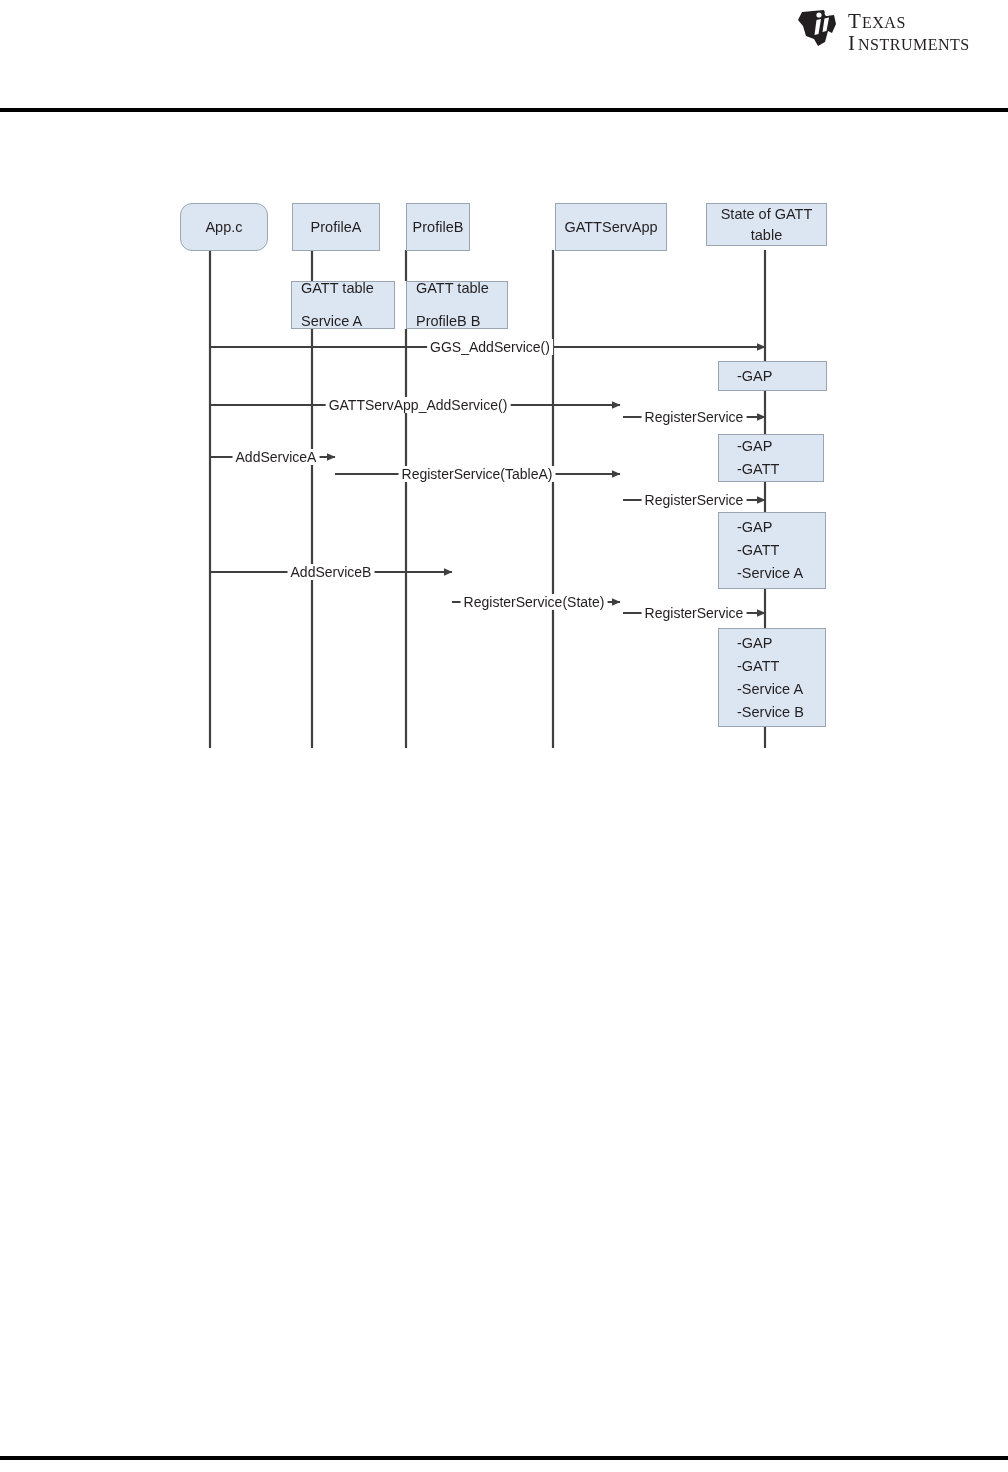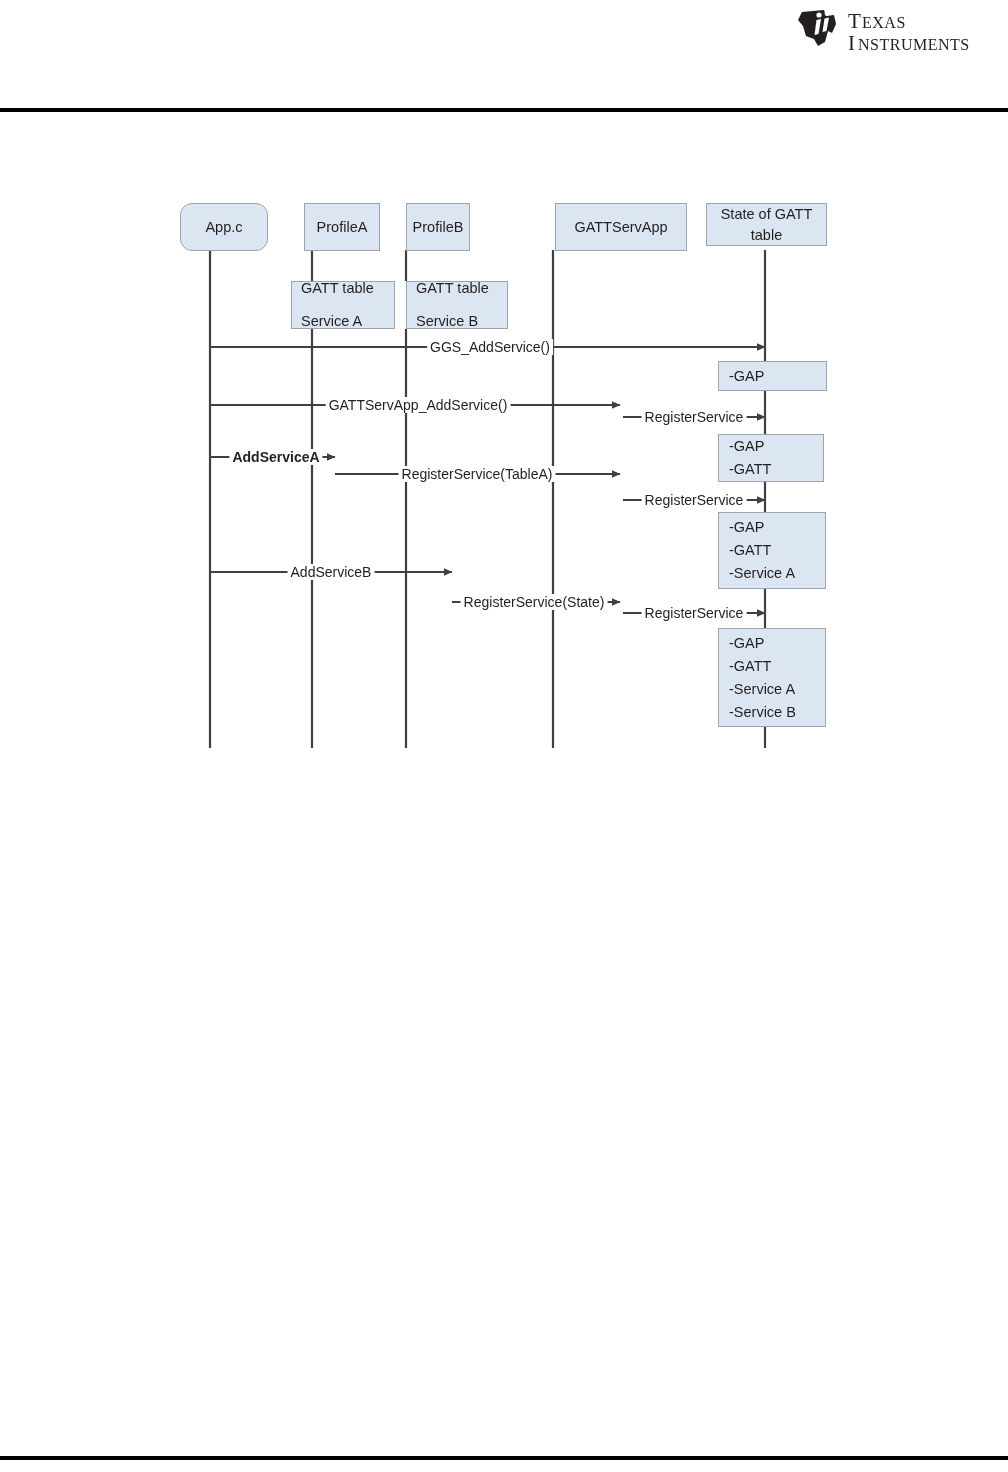--- a/index.html
+++ b/index.html
@@ -84,21 +84,21 @@
     background: #dce6f2;
     border: 1px solid #9aa5b1;
     font-size: 14.5px;
     line-height: 23px;
     color: #231f20;
     display: flex;
     flex-direction: column;
     align-items: flex-start;
     justify-content: center;
     text-align: left;
-    padding: 4px 0 4px 10px;
+    padding: 4px 0 4px 18px;
   }
   .state-box span { display: block; white-space: pre; }
   .sub-box {
     position: absolute;
     box-sizing: border-box;
     background: #dce6f2;
     border: 1px solid #9aa5b1;
     font-size: 14.5px;
     line-height: 21px;
     color: #231f20;
@@ -185,45 +185,45 @@
         <line x1="210" y1="572" x2="452" y2="572"></line>
         <line x1="452" y1="602" x2="620" y2="602"></line>
         <line x1="623" y1="613" x2="765" y2="613"></line>
       </g>
     </svg>
 
     <div class="node-box" style="left:180px; top:203px; width:88px; height:48px;border-radius:12px;">
       <span>App.c</span>
     </div>
 
-    <div class="node-box" style="left:304px; top:203px; width:76px; height:48px;">
+    <div class="node-box" style="left:292px; top:203px; width:88px; height:48px;">
       <span>ProfileA</span>
     </div>
 
     <div class="node-box" style="left:406px; top:203px; width:64px; height:48px;">
       <span>ProfileB</span>
     </div>
 
-    <div class="node-box" style="left:555px; top:203px; width:132px; height:48px;">
+    <div class="node-box" style="left:555px; top:203px; width:112px; height:48px;">
       <span>GATTServApp</span>
     </div>
 
     <div class="node-box" style="left:706px; top:203px; width:121px; height:43px; flex-direction:column; line-height:21px;">
       <span>State of GATT</span>
       <span>table</span>
     </div>
 
     <div class="sub-box" style="left:291px; top:281px; width:104px; height:48px;">
       <span>GATT table</span>
       <span>Service A</span>
     </div>
 
     <div class="sub-box" style="left:406px; top:281px; width:102px; height:48px;">
       <span>GATT table</span>
-      <span>Service B</span>
+      <span>ProfileB B</span>
     </div>
 
     <div class="state-box" style="left:718px; top:361px; width:109px; height:30px;">
       <span>-GAP</span>
     </div>
 
     <div class="state-box" style="left:718px; top:434px; width:106px; height:48px;">
       <span>-GAP</span>
       <span>-GATT</span>
     </div>
@@ -240,21 +240,21 @@
       <span>-Service A</span>
       <span>-Service B</span>
     </div>
 
     <div class="msg-label" style="left:490px; top:347px;">GGS_AddService()</div>
 
     <div class="msg-label" style="left:418px; top:405px;">GATTServApp_AddService()</div>
 
     <div class="msg-label" style="left:694px; top:417px;">RegisterService</div>
 
-    <div class="msg-label" style="left:276px; top:457px;font-weight:bold;">AddServiceA</div>
+    <div class="msg-label" style="left:276px; top:457px;">AddServiceA</div>
 
     <div class="msg-label" style="left:477px; top:474px;text-align:right;">RegisterService(TableA)</div>
 
     <div class="msg-label" style="left:694px; top:500px;">RegisterService</div>
 
     <div class="msg-label" style="left:331px; top:572px;">AddServiceB</div>
 
     <div class="msg-label" style="left:534px; top:602px;">RegisterService(State)</div>
 
     <div class="msg-label" style="left:694px; top:613px;">RegisterService</div>

